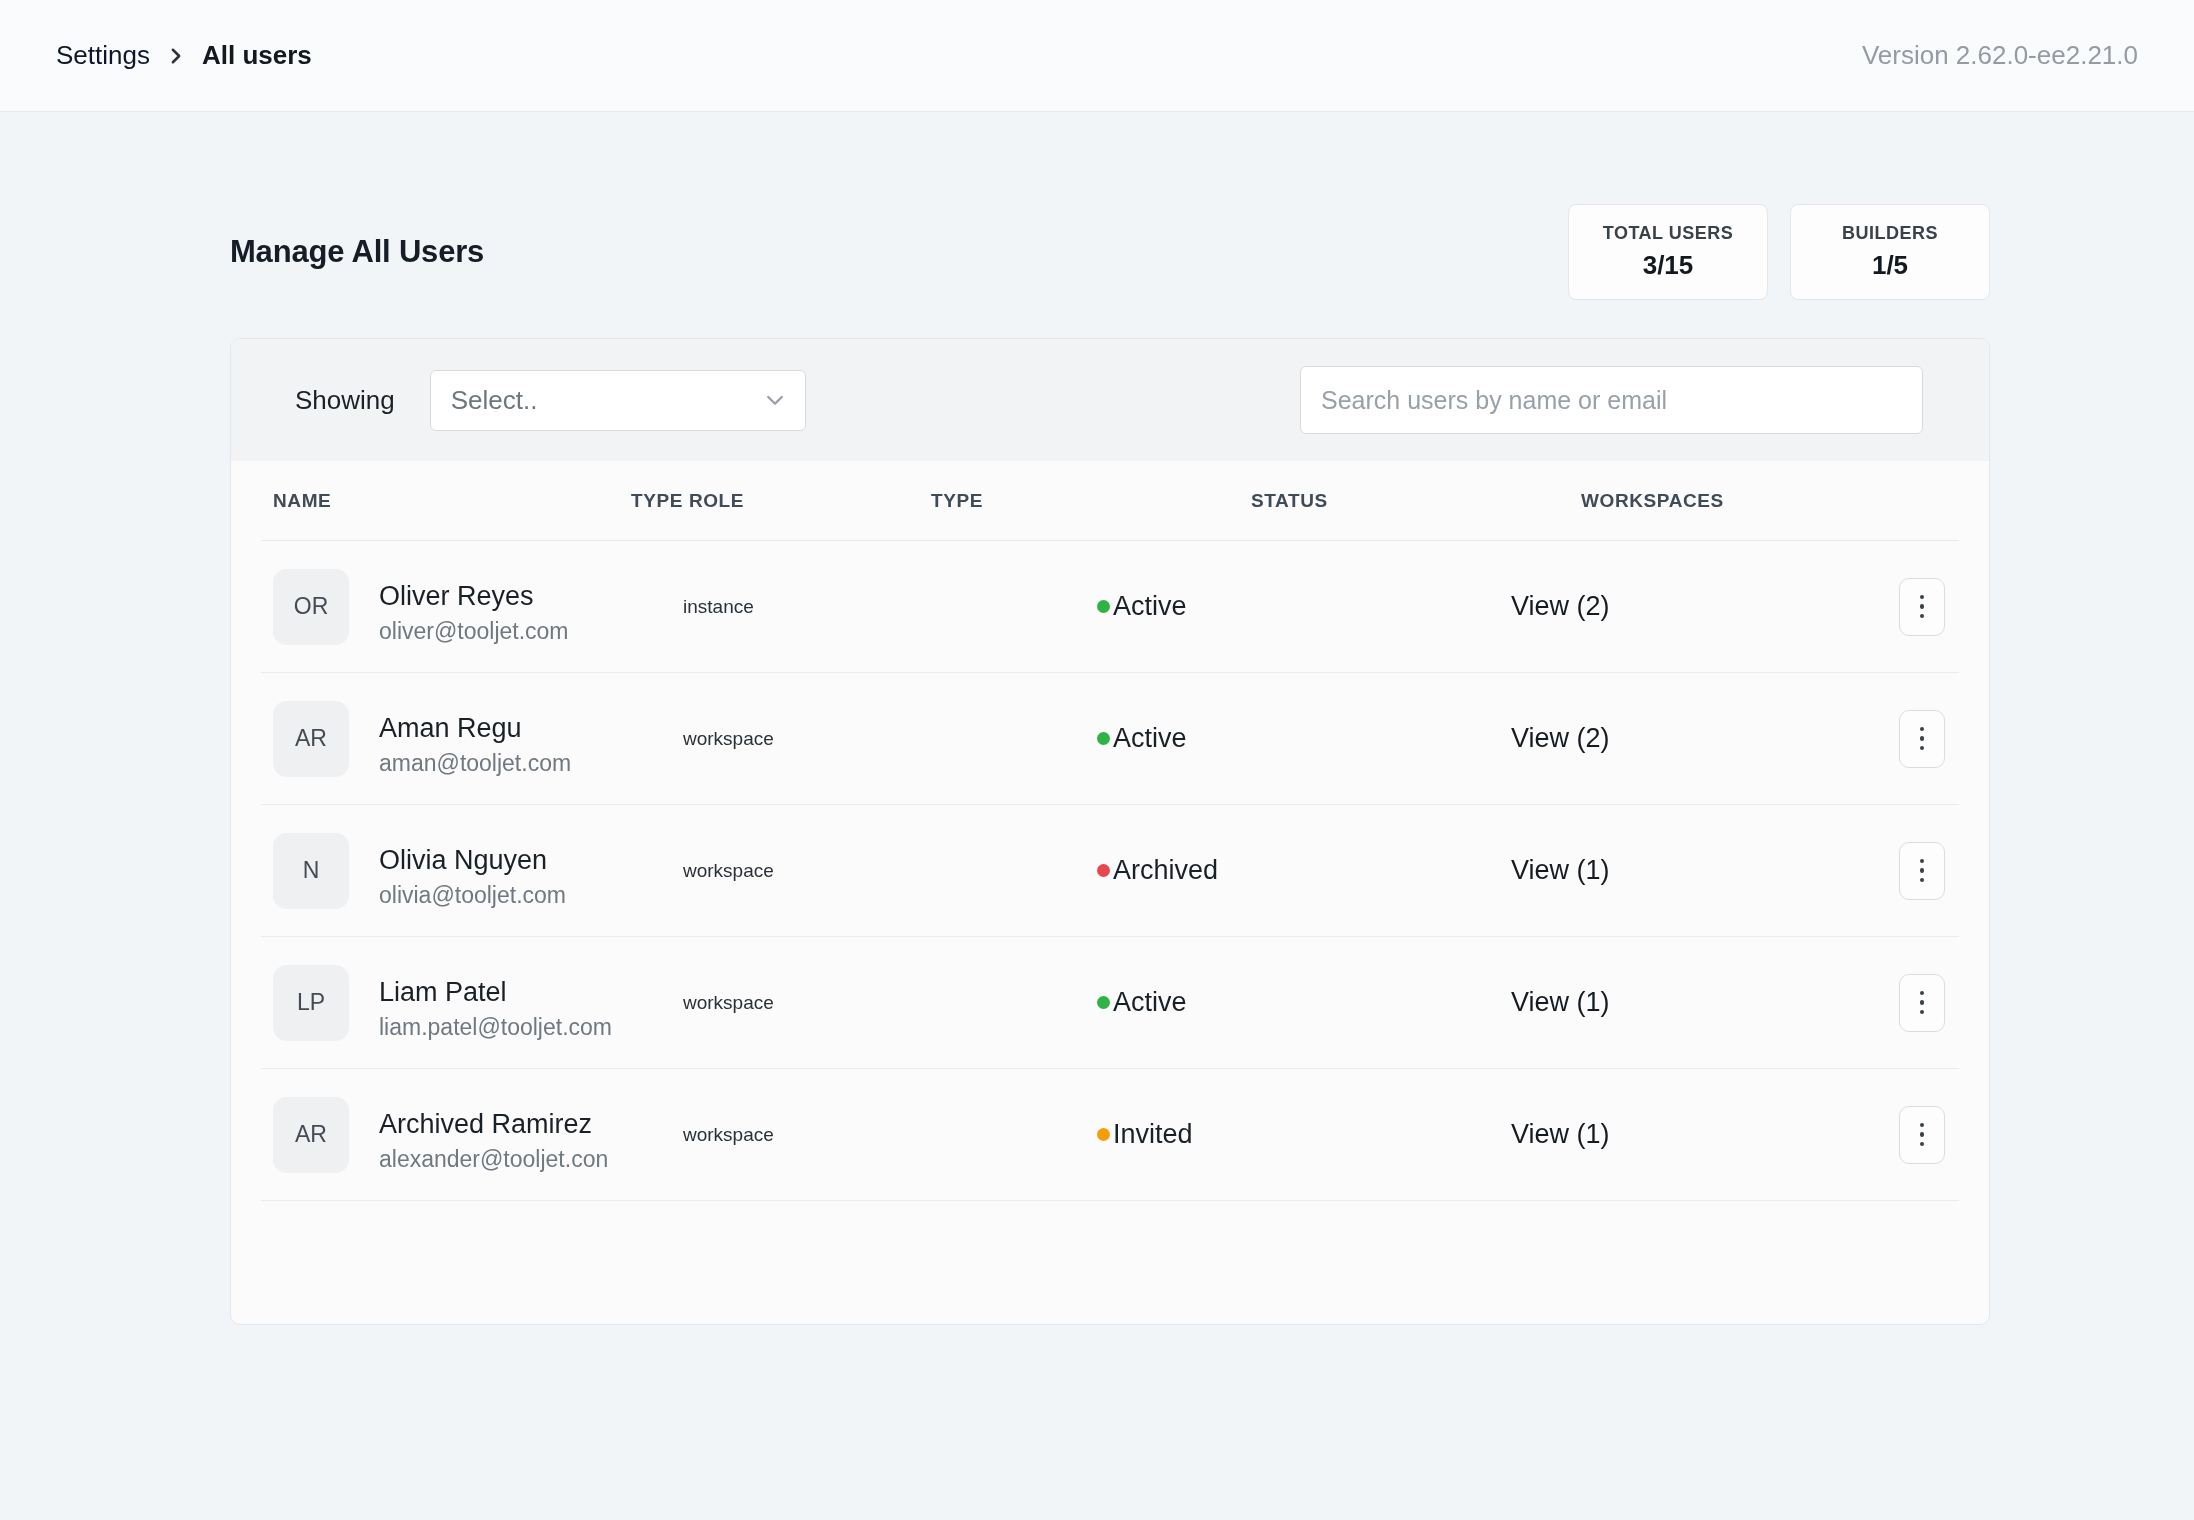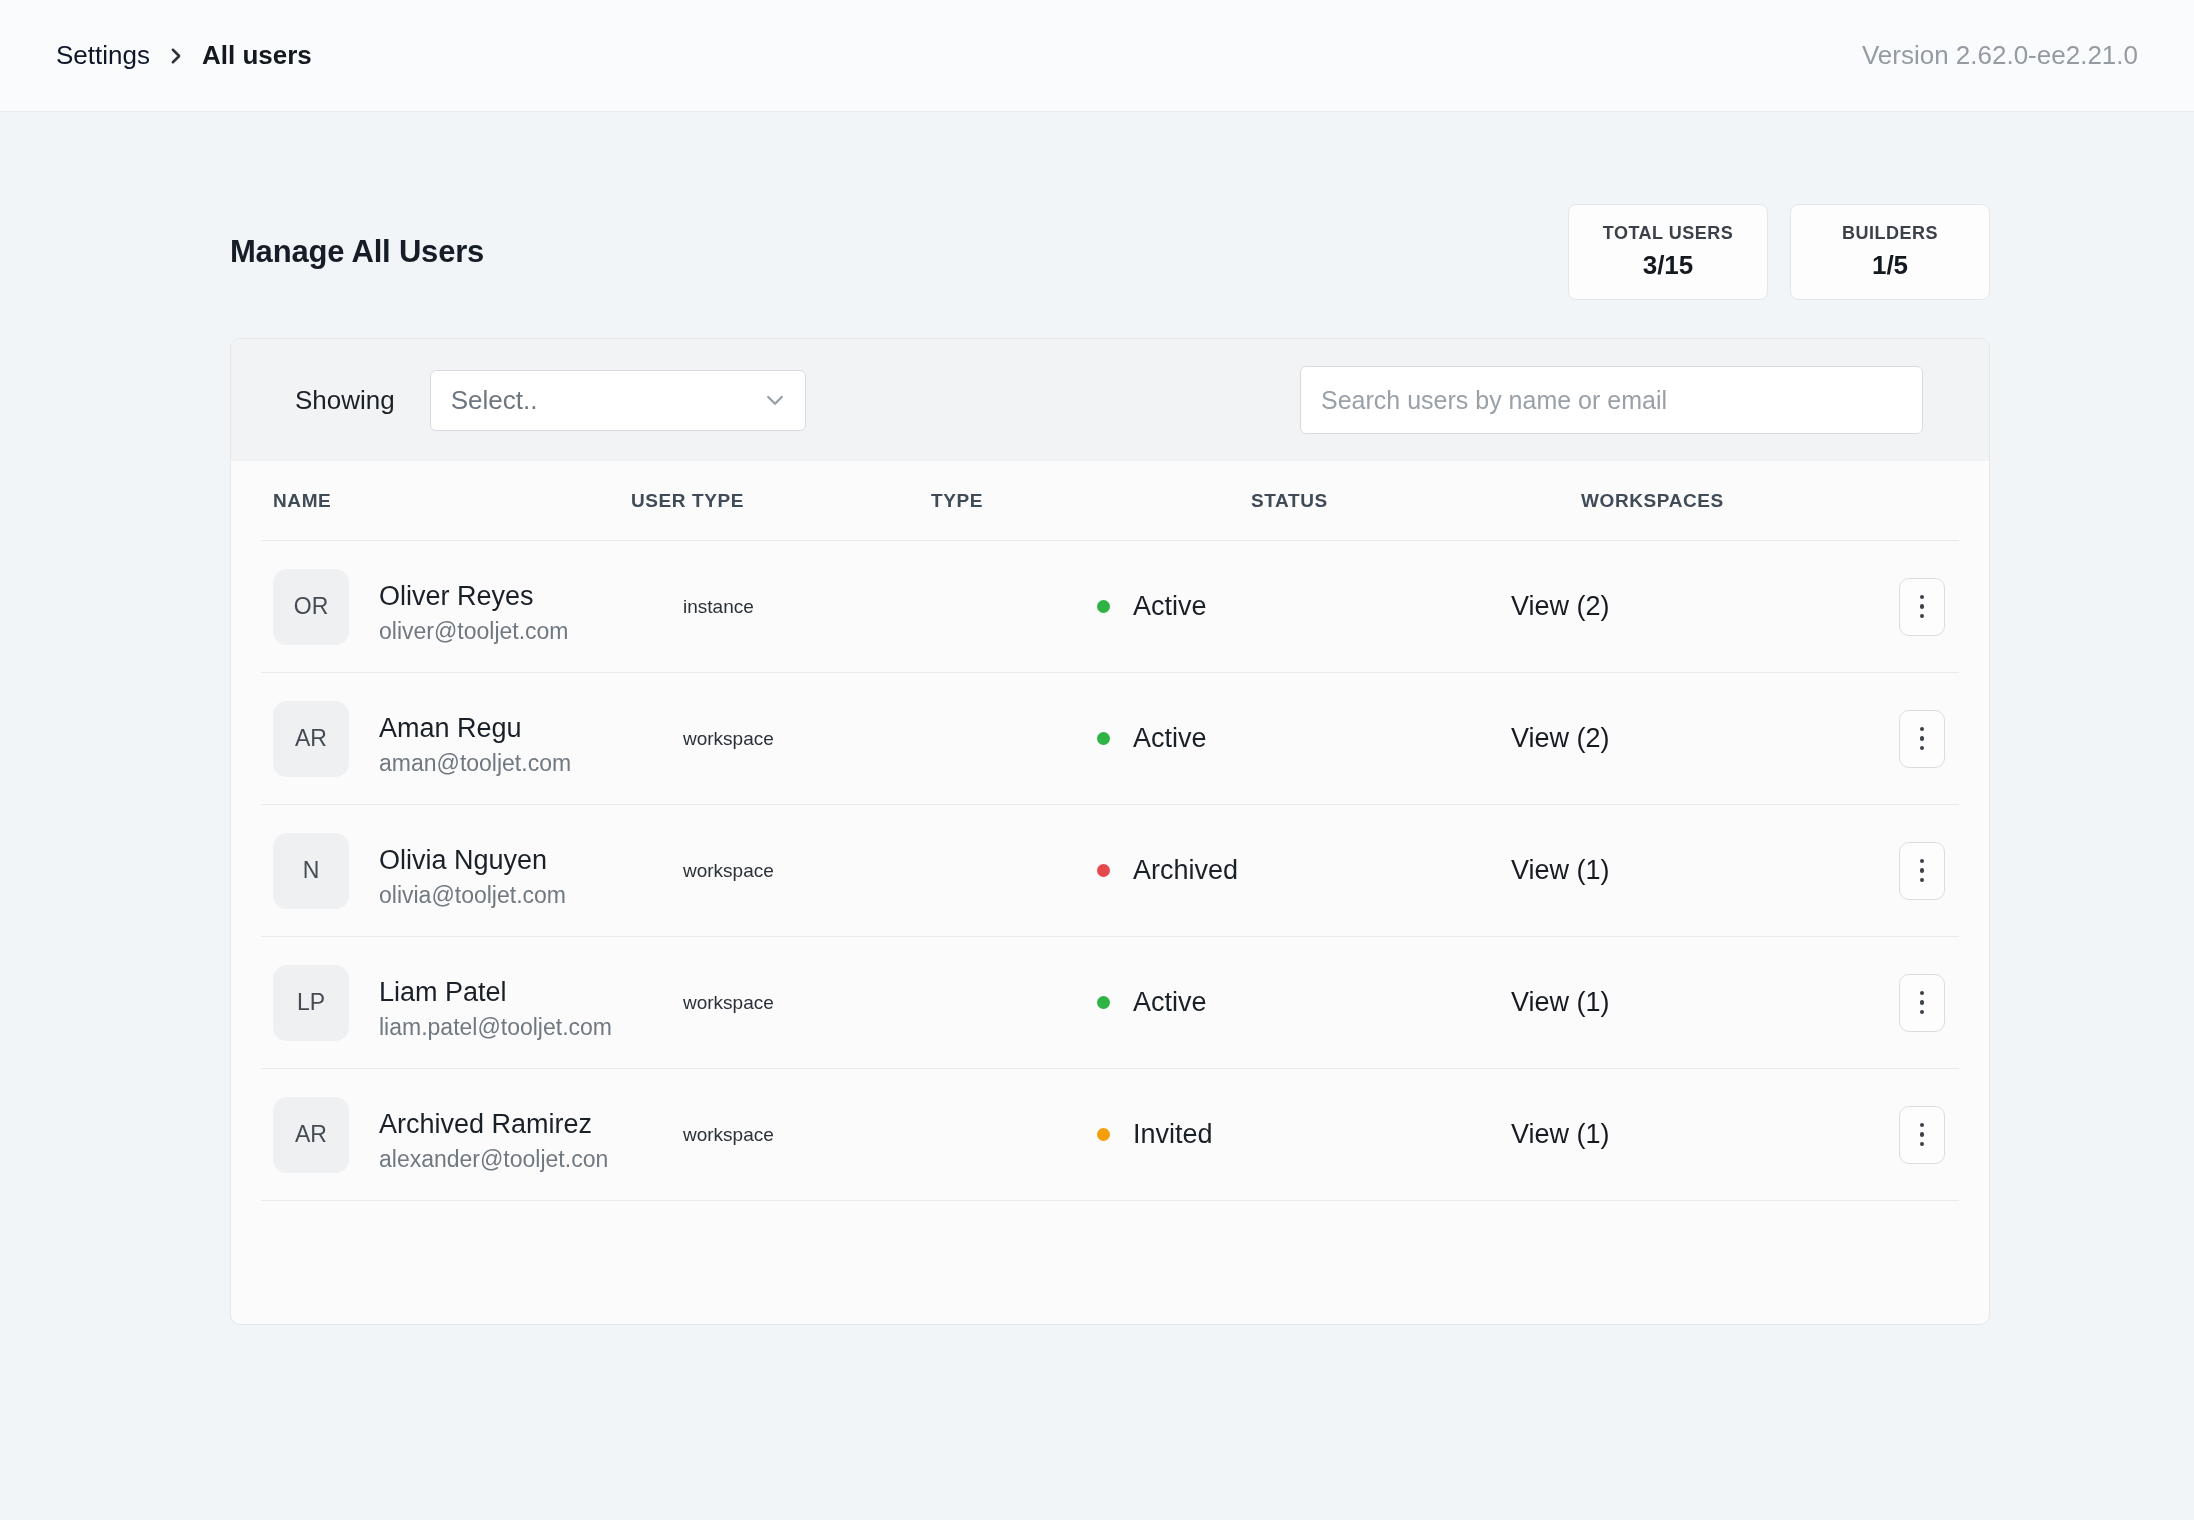--- a/index.html
+++ b/index.html
@@ -76,21 +76,21 @@
   .td-name { display:flex; align-items:flex-end; gap:30px; padding-left:12px; }
   .avatar {
     width:76px; height:76px; border-radius:14px; background:#eef0f2;
     display:flex; align-items:center; justify-content:center;
     font-size:23px; font-weight:500; color:#444b53;
   }
   .user-name { font-size:27px; font-weight:500; color:#1a2027; }
   .user-email { margin-top:6px; font-size:23px; color:#707880; }
 
   .td-role { padding-left:52px; font-size:19px; color:#2a3138; }
-  .td-status { display:flex; align-items:center; gap:23px; padding-left:6px; }
+  .td-status { display:flex; align-items:center; gap:3px; padding-left:6px; }
   .dot { width:13px; height:13px; border-radius:50%; flex:0 0 auto; }
   .status-text { font-size:27px; color:#1a2027; }
   .td-ws { padding-left:90px; }
   .view-link { font-size:27px; color:#161b21; text-decoration:none; cursor:pointer; }
 
   .td-actions { display:flex; justify-content:flex-end; padding-right:14px; }
   .kebab {
     width:46px; height:58px; background:#fdfdfe; border:1px solid #d9dde1;
     border-radius:10px; display:flex; flex-direction:column; align-items:center;
     justify-content:center; gap:5px; cursor:pointer;
@@ -138,21 +138,21 @@
               <path d="M3.5 6l4.5 4.5L12.5 6" stroke="currentColor" stroke-width="1.6" stroke-linecap="round" stroke-linejoin="round"></path>
             </svg>
         </span>
       </div>
       <input class="search-input" type="text" placeholder="Search users by name or email" style="">
     </div>
 
     <div class="table">
       <div class="thead">
         <div class="th th-name">NAME</div>
-        <div class="th th-role">USER TYPE</div>
+        <div class="th th-role">TYPE ROLE</div>
         <div class="th th-type">TYPE</div>
         <div class="th th-status">STATUS</div>
         <div class="th th-workspaces">WORKSPACES</div>
         <div class="th"></div>
       </div>
 
       <div class="tr">
         <div class="td td-name">
           <div class="avatar">OR</div>
           <div>

